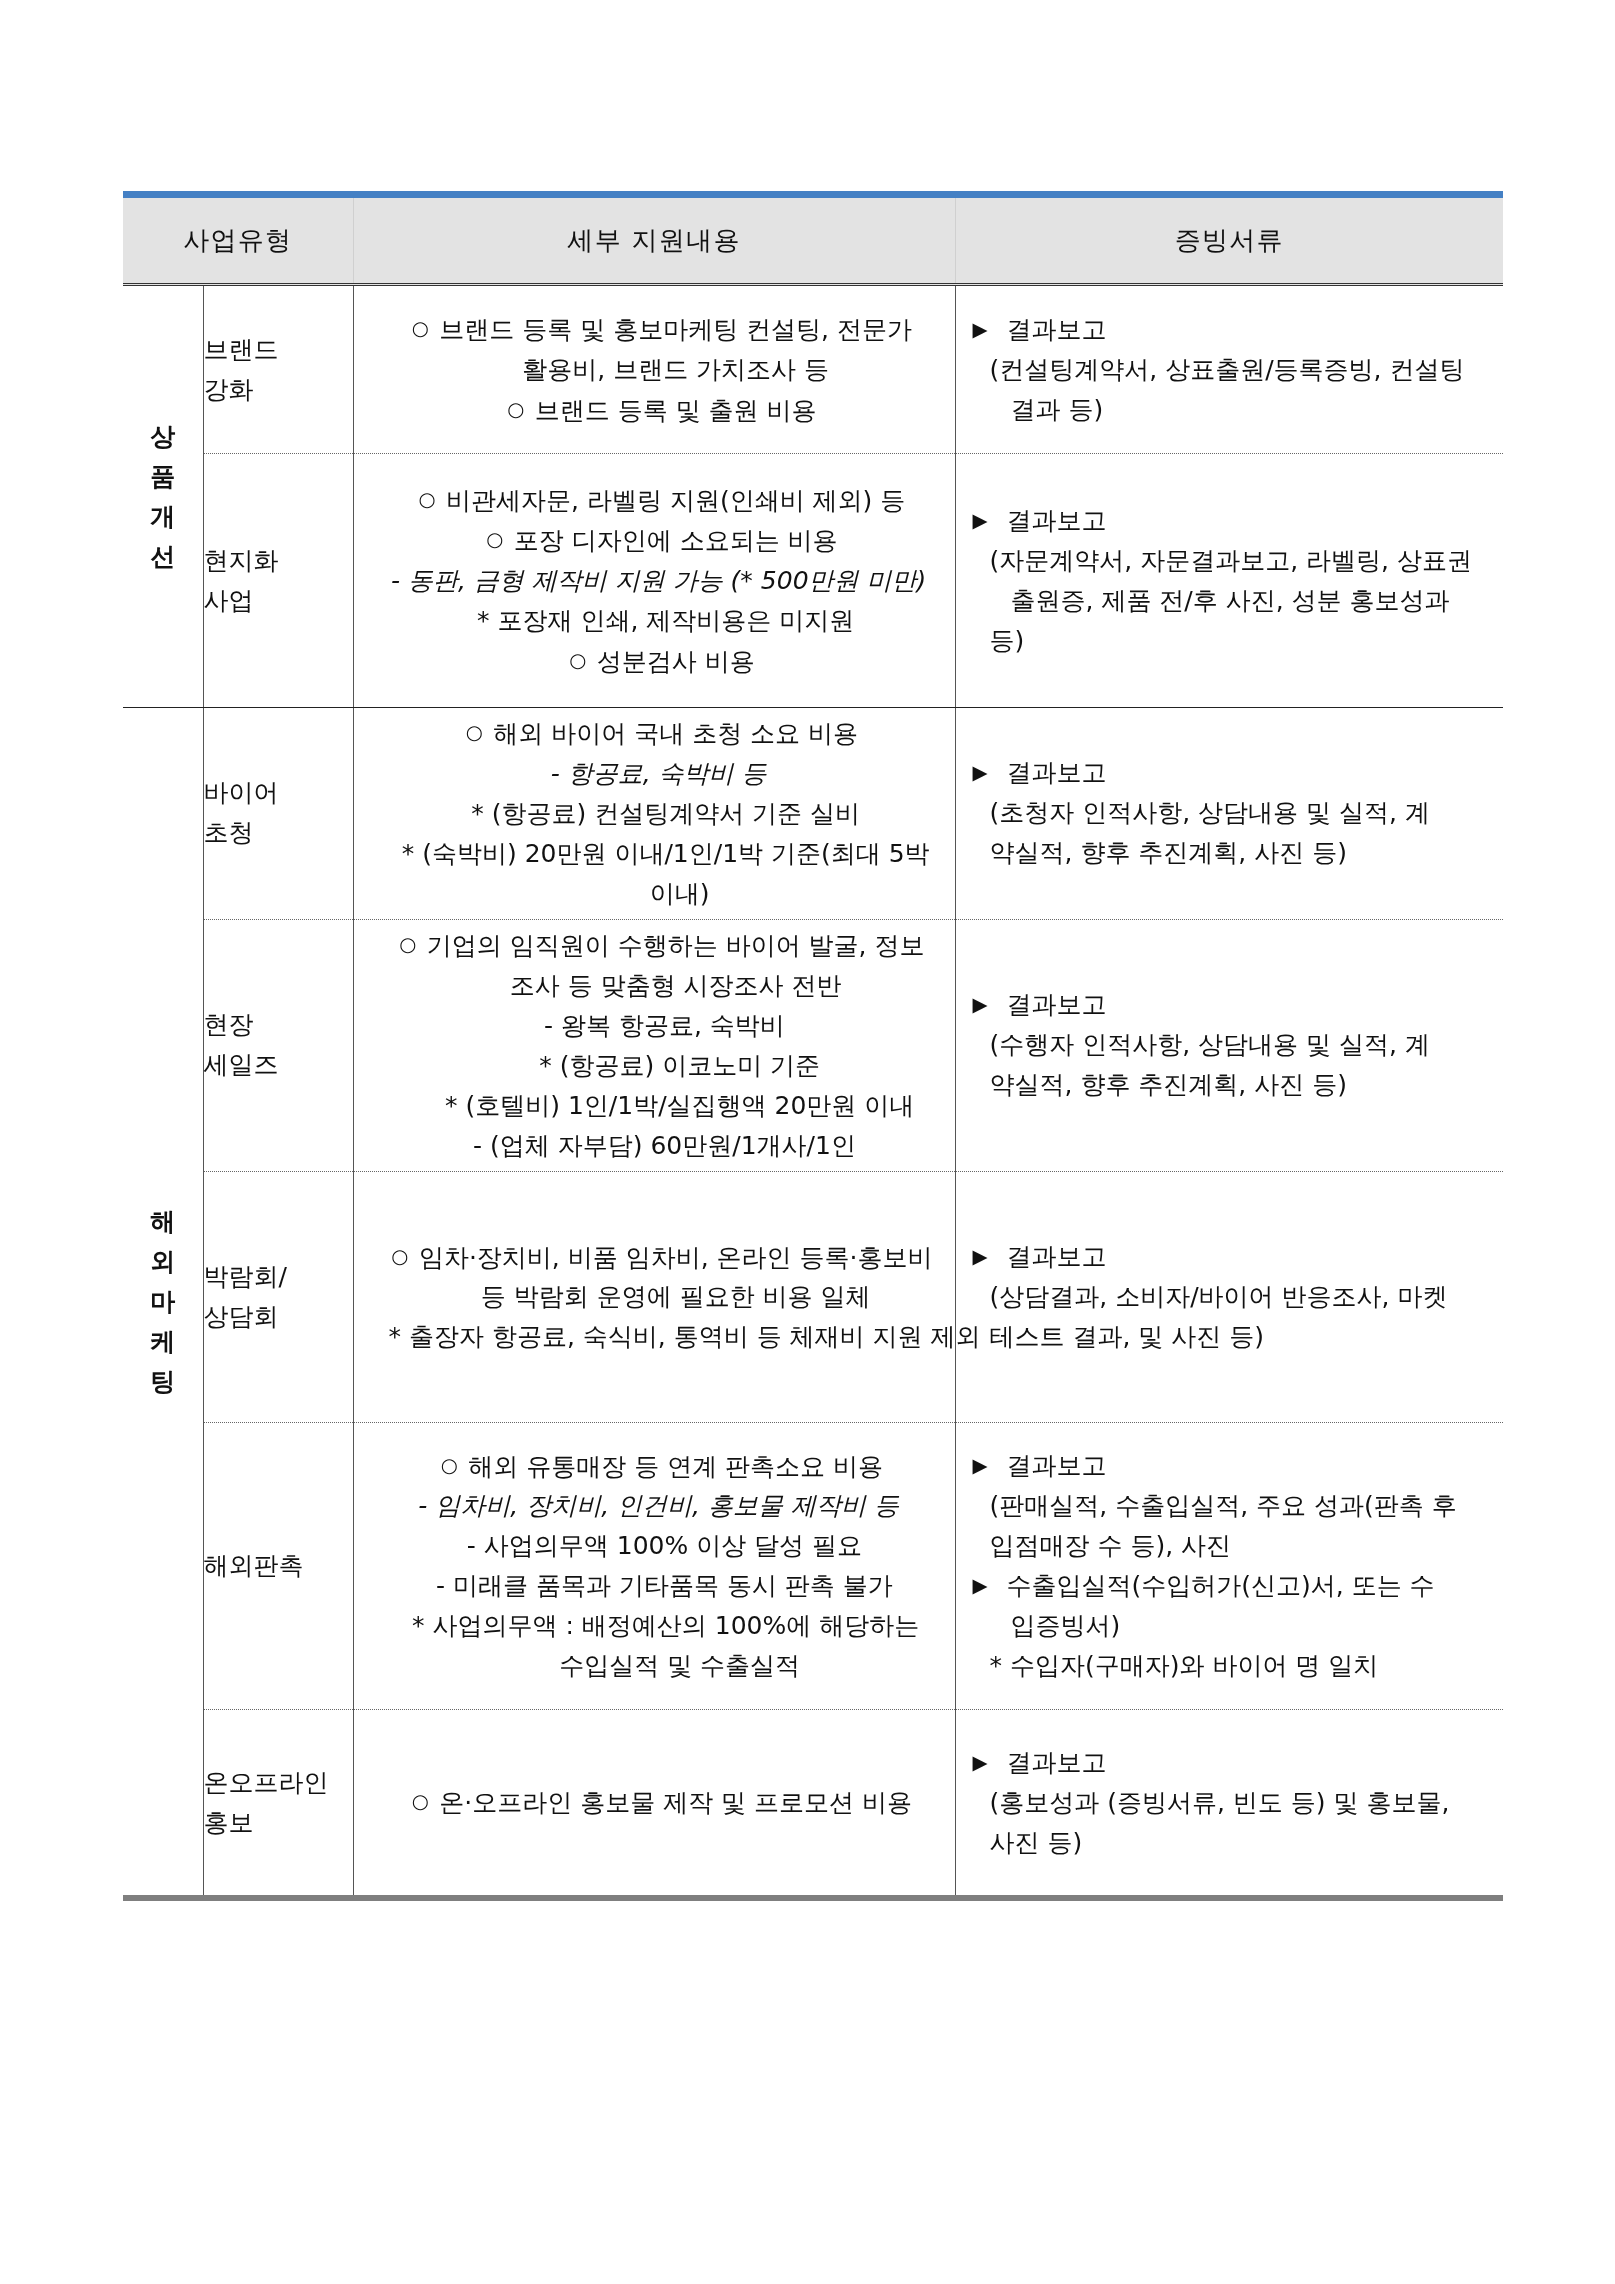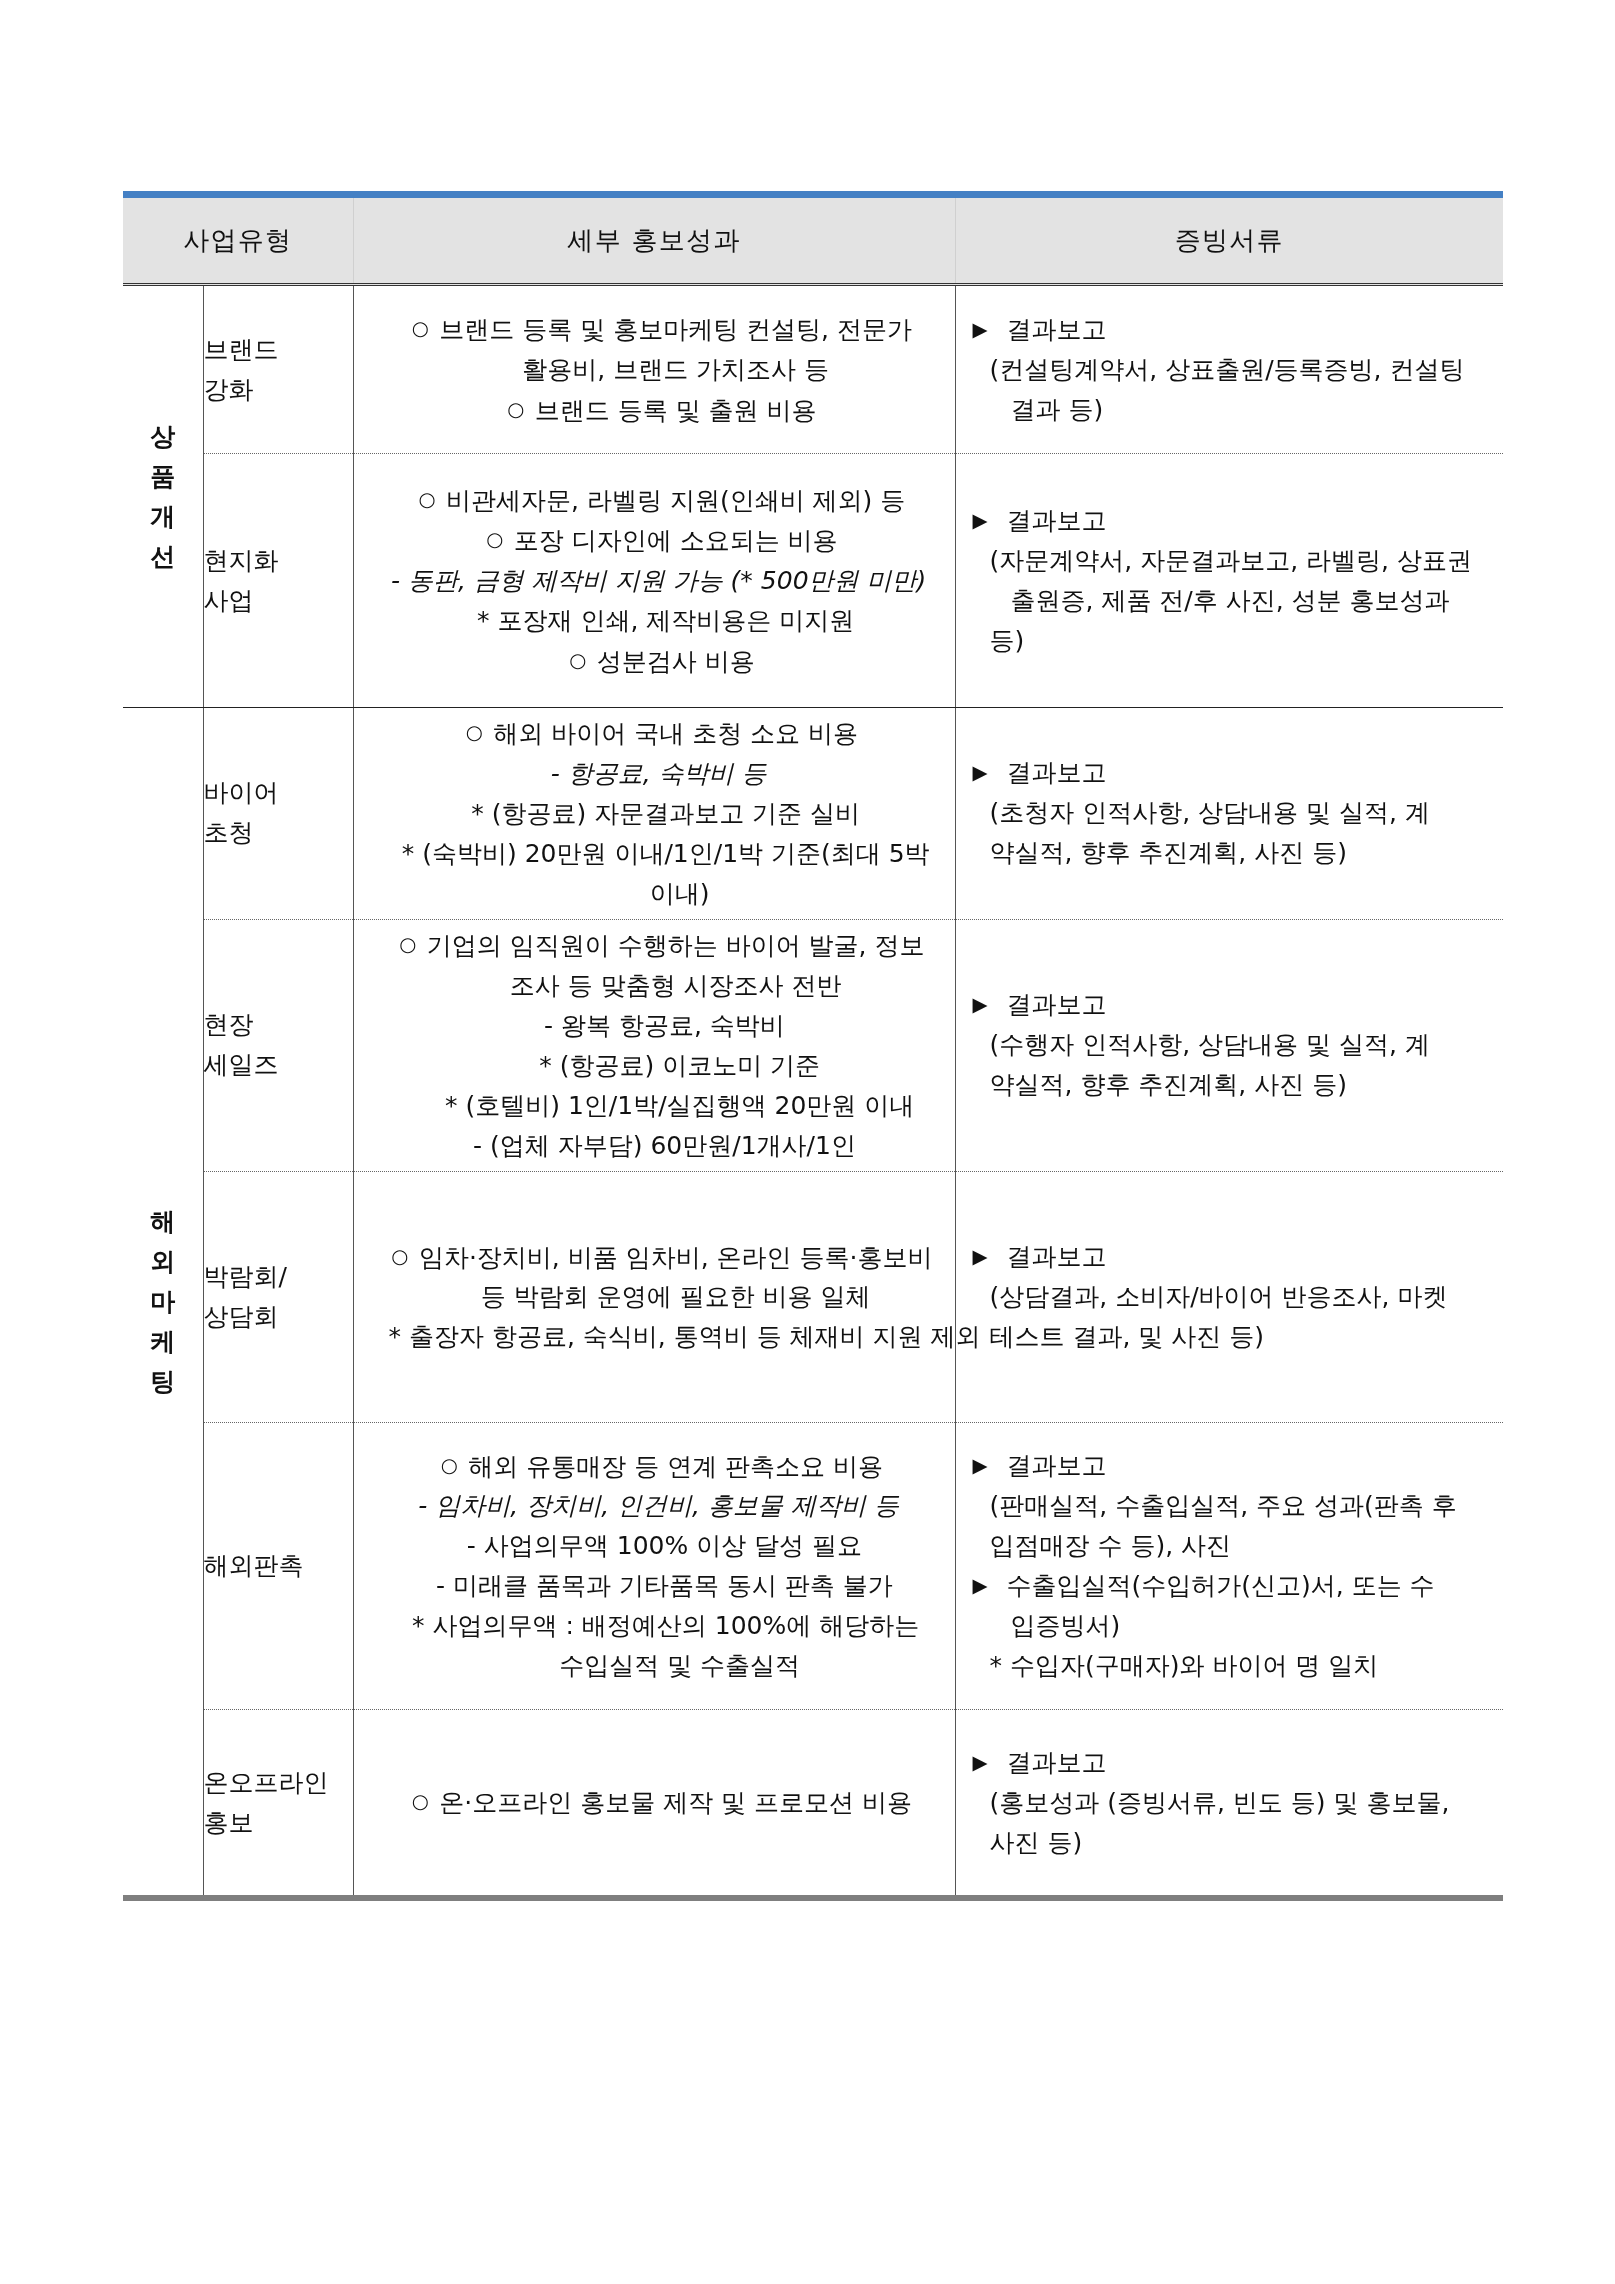--- a/index.html
+++ b/index.html
@@ -65,21 +65,21 @@
 <table class="page-table">
   <colgroup>
       <col class="c1">
       <col class="c2">
       <col class="c3">
       <col class="c4">
     </colgroup>
   <thead>
     <tr>
       <th colspan="2">사업유형</th>
-      <th>세부 홍보성과</th>
+      <th>세부 지원내용</th>
       <th>증빙서류</th>
     </tr>
   </thead>
   <tbody id="tbody">
       <tr style="height: 169px;">
         <td class="cat" rowspan="2">
           <span>상</span>
           <span>품</span>
           <span>개</span>
           <span>선</span>
@@ -126,21 +126,21 @@
           <span>케</span>
           <span>팅</span>
         </td>
         <td class="sub">
           <span>바이어</span>
           <span>초청</span>
         </td>
         <td class="detail">
           <div class="line l-circle"><span class="glyph circle-glyph">○</span><span>해외 바이어 국내 초청 소요 비용</span></div>
           <div class="line l-dash"><span>- 항공료, 숙박비 등</span></div>
-          <div class="line l-star"><span>* (항공료) 자문결과보고 기준 실비</span></div>
+          <div class="line l-star"><span>* (항공료) 컨설팅계약서 기준 실비</span></div>
           <div class="line l-star"><span>* (숙박비) 20만원 이내/1인/1박 기준(최대 5박</span></div>
           <div class="line l-star-cont"><span>이내)</span></div>
         </td>
         <td class="evid">
           <div class="line l-tri"><span class="glyph tri-glyph">▶</span><span>결과보고</span></div>
           <div class="line l-ev-cont"><span>(초청자 인적사항, 상담내용 및 실적, 계</span></div>
           <div class="line l-ev-cont"><span>약실적, 향후 추진계획, 사진 등)</span></div>
         </td>
       </tr>
       <tr style="height: 231px;">

